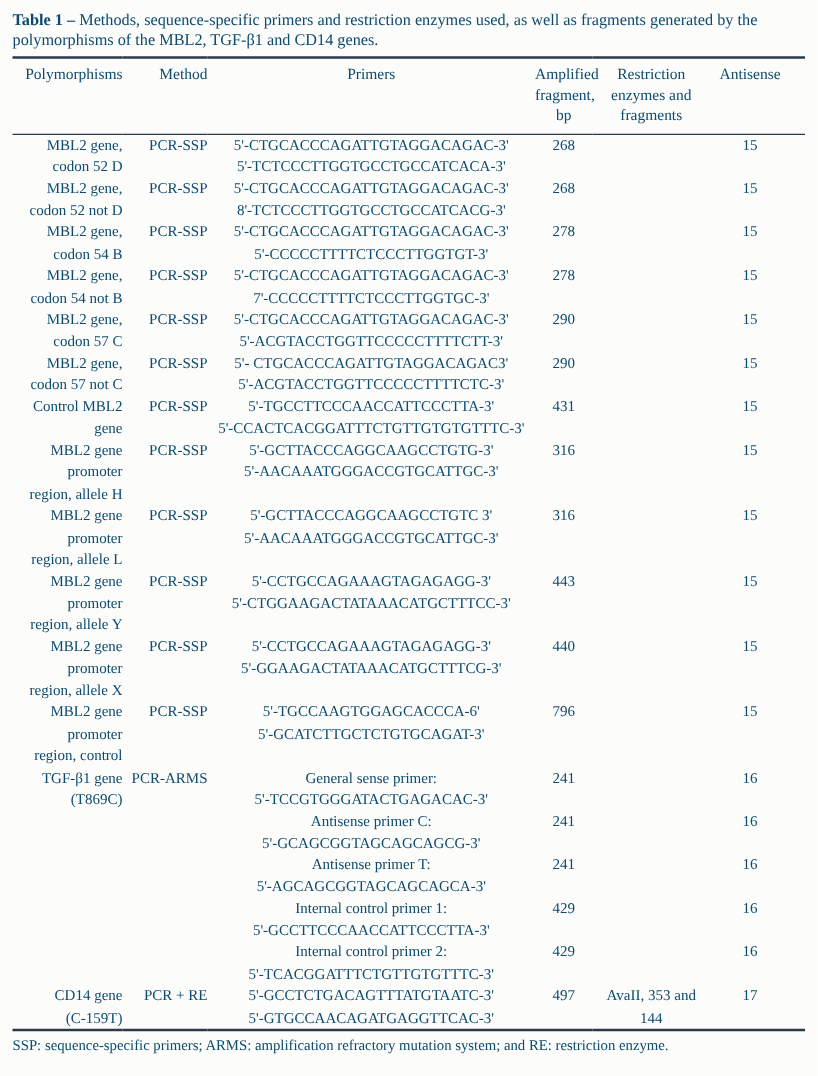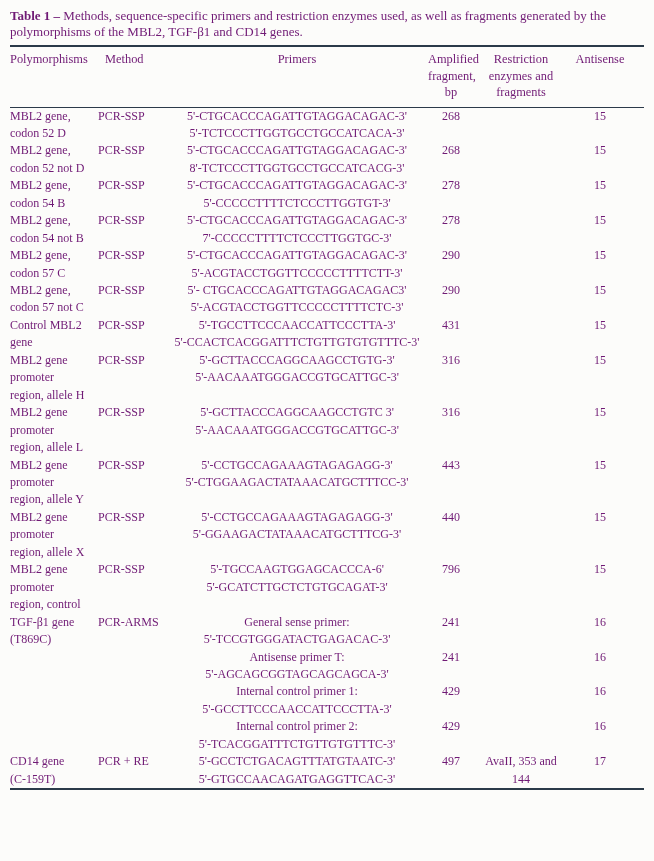--- a/index.html
+++ b/index.html
@@ -4,21 +4,21 @@
 <style>
   html, body { margin: 0; padding: 0; }
   body { background: #ffffff; }
   .page {
     position: relative;
     width: 654px;
     height: 861px;
     box-sizing: border-box;
     padding: 8px 10px 0 10px;
     background: #fcfcfa;
-    color: #701a75;
+    color: #0c4a6e;
     font-family: "Liberation Serif", serif;
   }
   .title {
     width: 634px;
     font-size: 13px;
     line-height: 16px;
     margin-bottom: 5px;
   }
   .title .b { font-weight: bold; }
   table.t {
@@ -36,21 +36,21 @@
   col.c-reference     { width: 76px; }
   thead th {
     font-weight: normal;
     vertical-align: top;
     font-size: 12.4px;
     line-height: 16.5px;
     padding: 4px 0 6px 0;
     border-bottom: 1.6px solid #2b3a49;
   }
   thead th .hline { white-space: nowrap; }
-  .left   { text-align: left; }
+  .left   { text-align: right; }
   .center { text-align: center; }
   th.col-method { padding-left: 7px; }
   tbody td {
     vertical-align: top;
     font-size: 12px;
     line-height: 17.45px;
     padding: 0;
   }
   tbody td div { white-space: nowrap; }
   td.col-polymorphisms div { white-space: normal; }
@@ -370,20 +370,35 @@
           </td>
           <td class="col-restriction center"></td>
           <td class="col-reference center">
             <div>16</div>
           </td>
         </tr>
         <tr>
           <td class="col-polymorphisms left"></td>
           <td class="col-method left"></td>
           <td class="col-primers center">
+            <div>Antisense primer C:</div>
+            <div>5'-GCAGCGGTAGCAGCAGCG-3'</div>
+          </td>
+          <td class="col-amplified-fragment center">
+            <div>241</div>
+          </td>
+          <td class="col-restriction center"></td>
+          <td class="col-reference center">
+            <div>16</div>
+          </td>
+        </tr>
+        <tr>
+          <td class="col-polymorphisms left"></td>
+          <td class="col-method left"></td>
+          <td class="col-primers center">
             <div>Antisense primer T:</div>
             <div>5'-AGCAGCGGTAGCAGCAGCA-3'</div>
           </td>
           <td class="col-amplified-fragment center">
             <div>241</div>
           </td>
           <td class="col-restriction center"></td>
           <td class="col-reference center">
             <div>16</div>
           </td>
@@ -437,14 +452,15 @@
             <div>AvaII, 353 and</div>
             <div>144</div>
           </td>
           <td class="col-reference center">
             <div>17</div>
           </td>
         </tr>
       </tbody>
   </table>
 
+  <div class="footnote">SSP: sequence-specific primers; ARMS: amplification refractory mutation system; and RE: restriction enzyme.</div>
 
 </div>
 
 </body></html>

